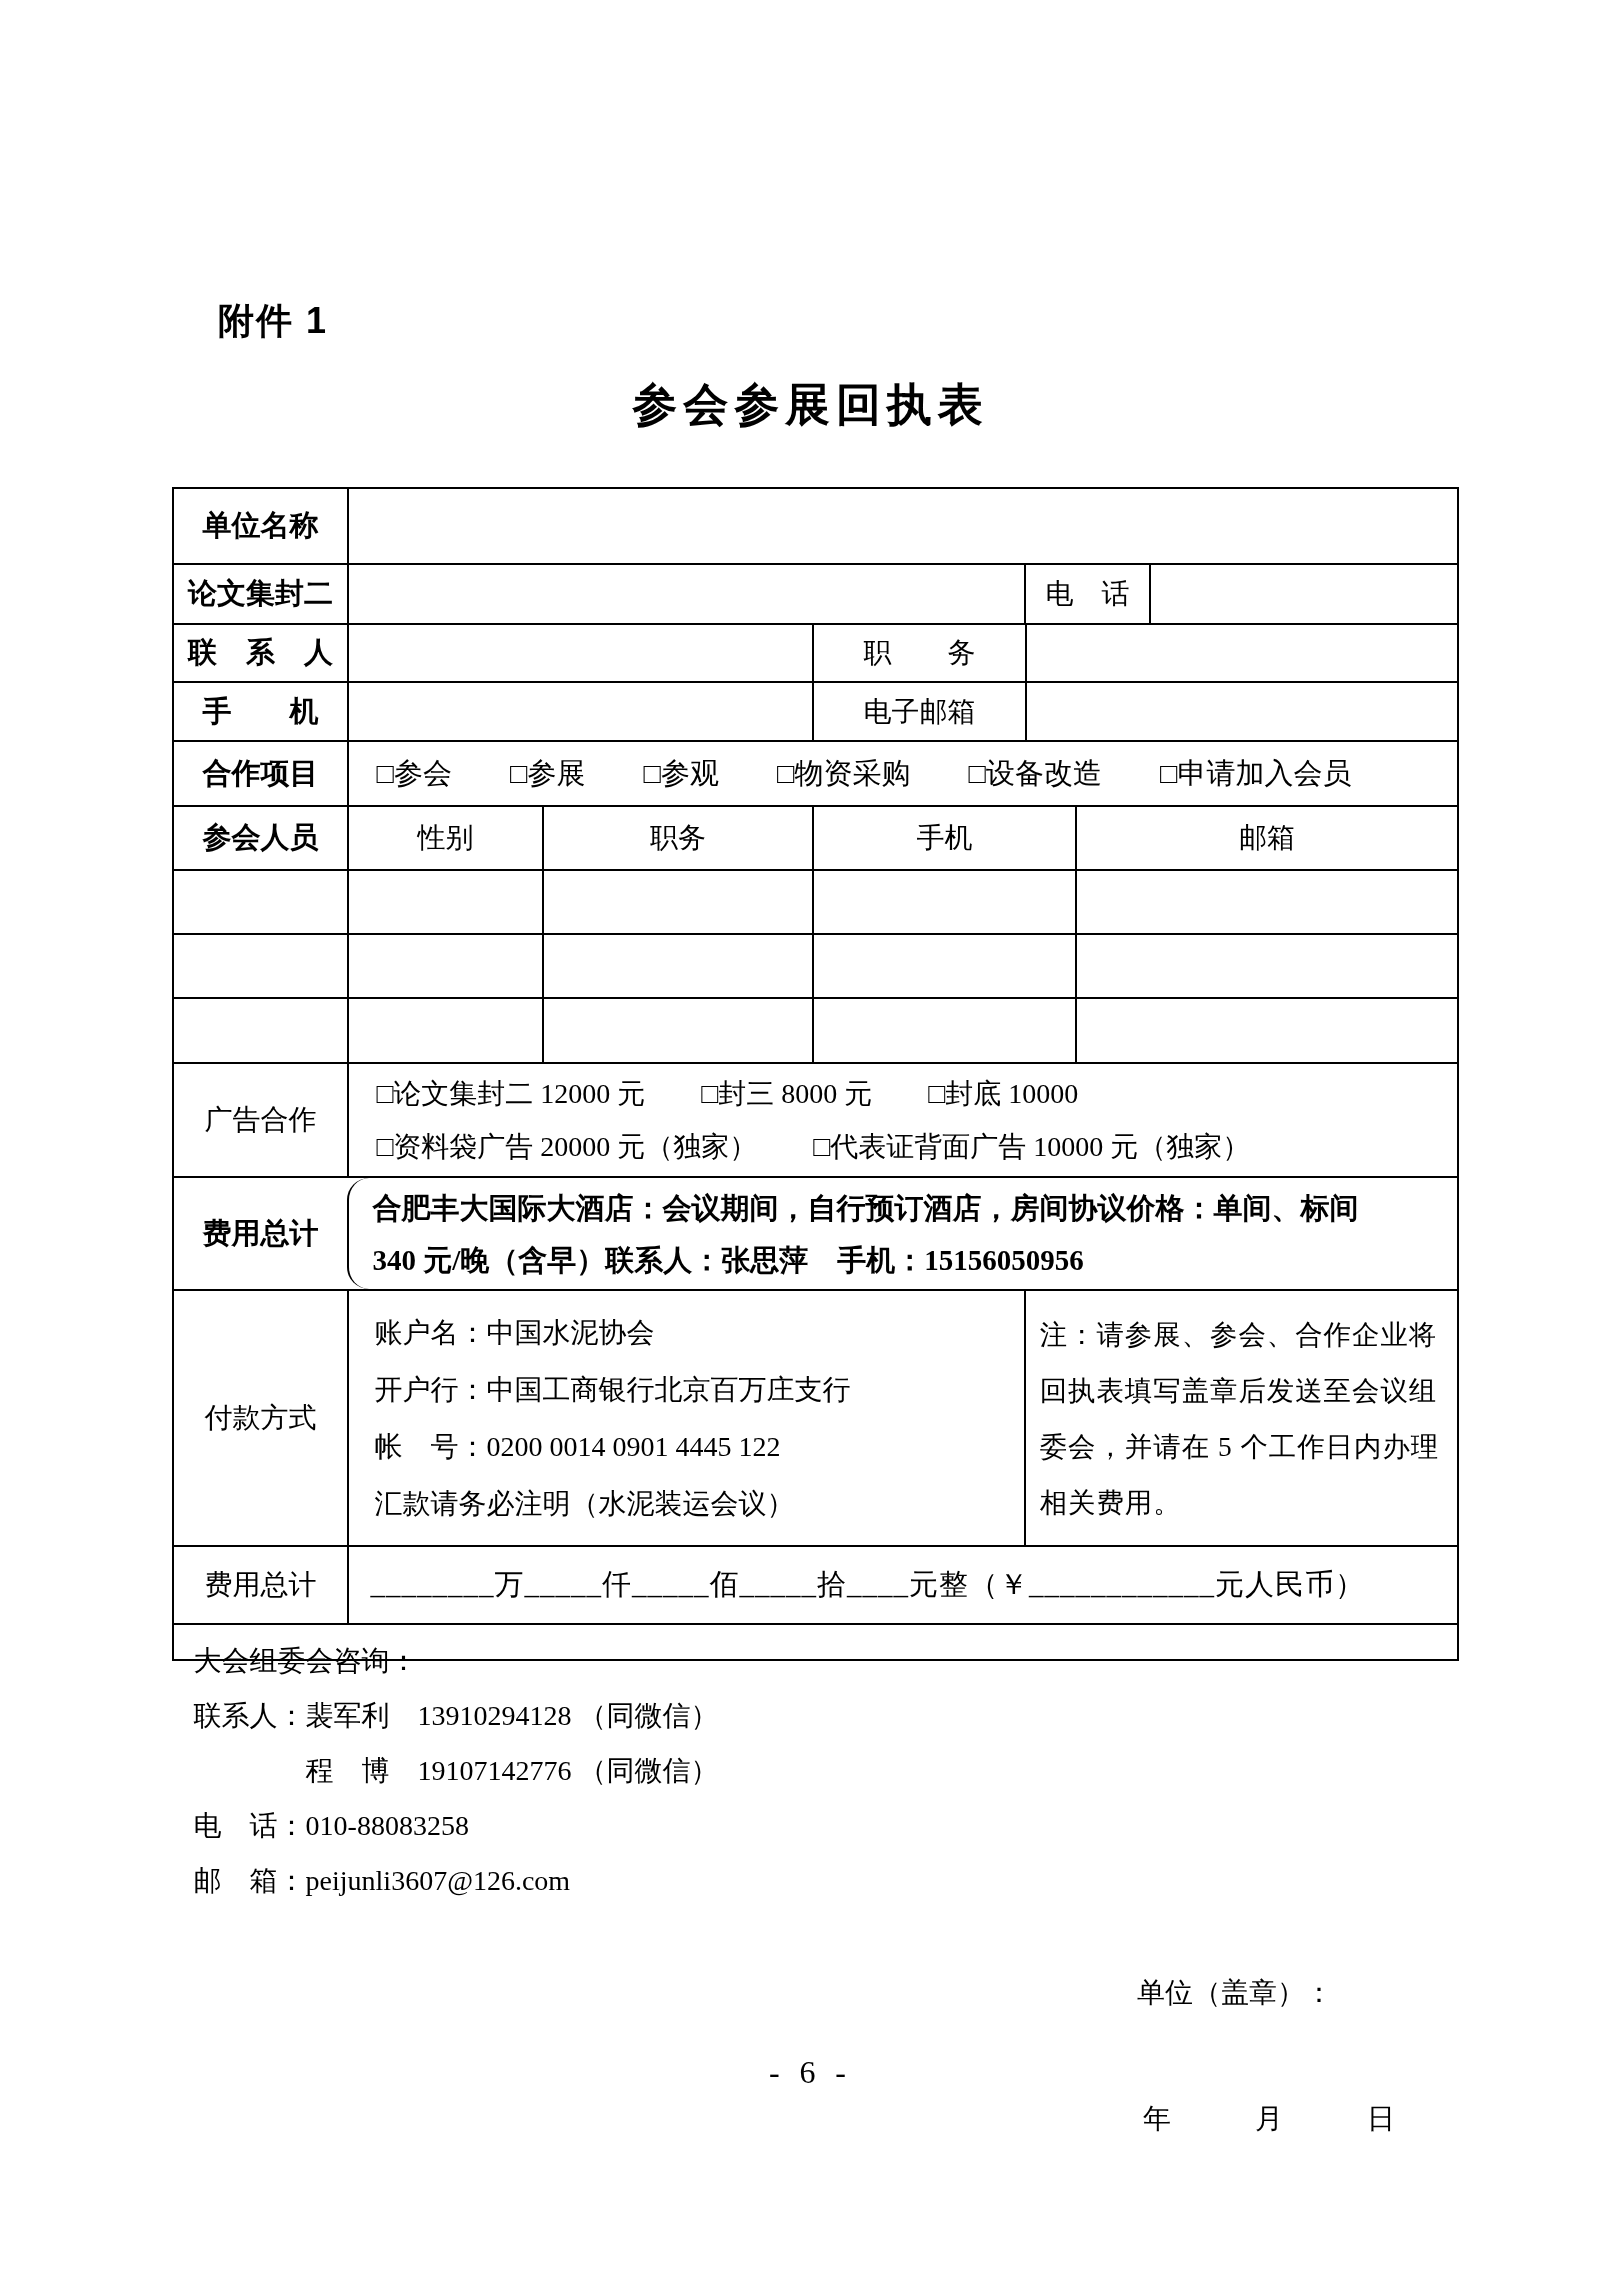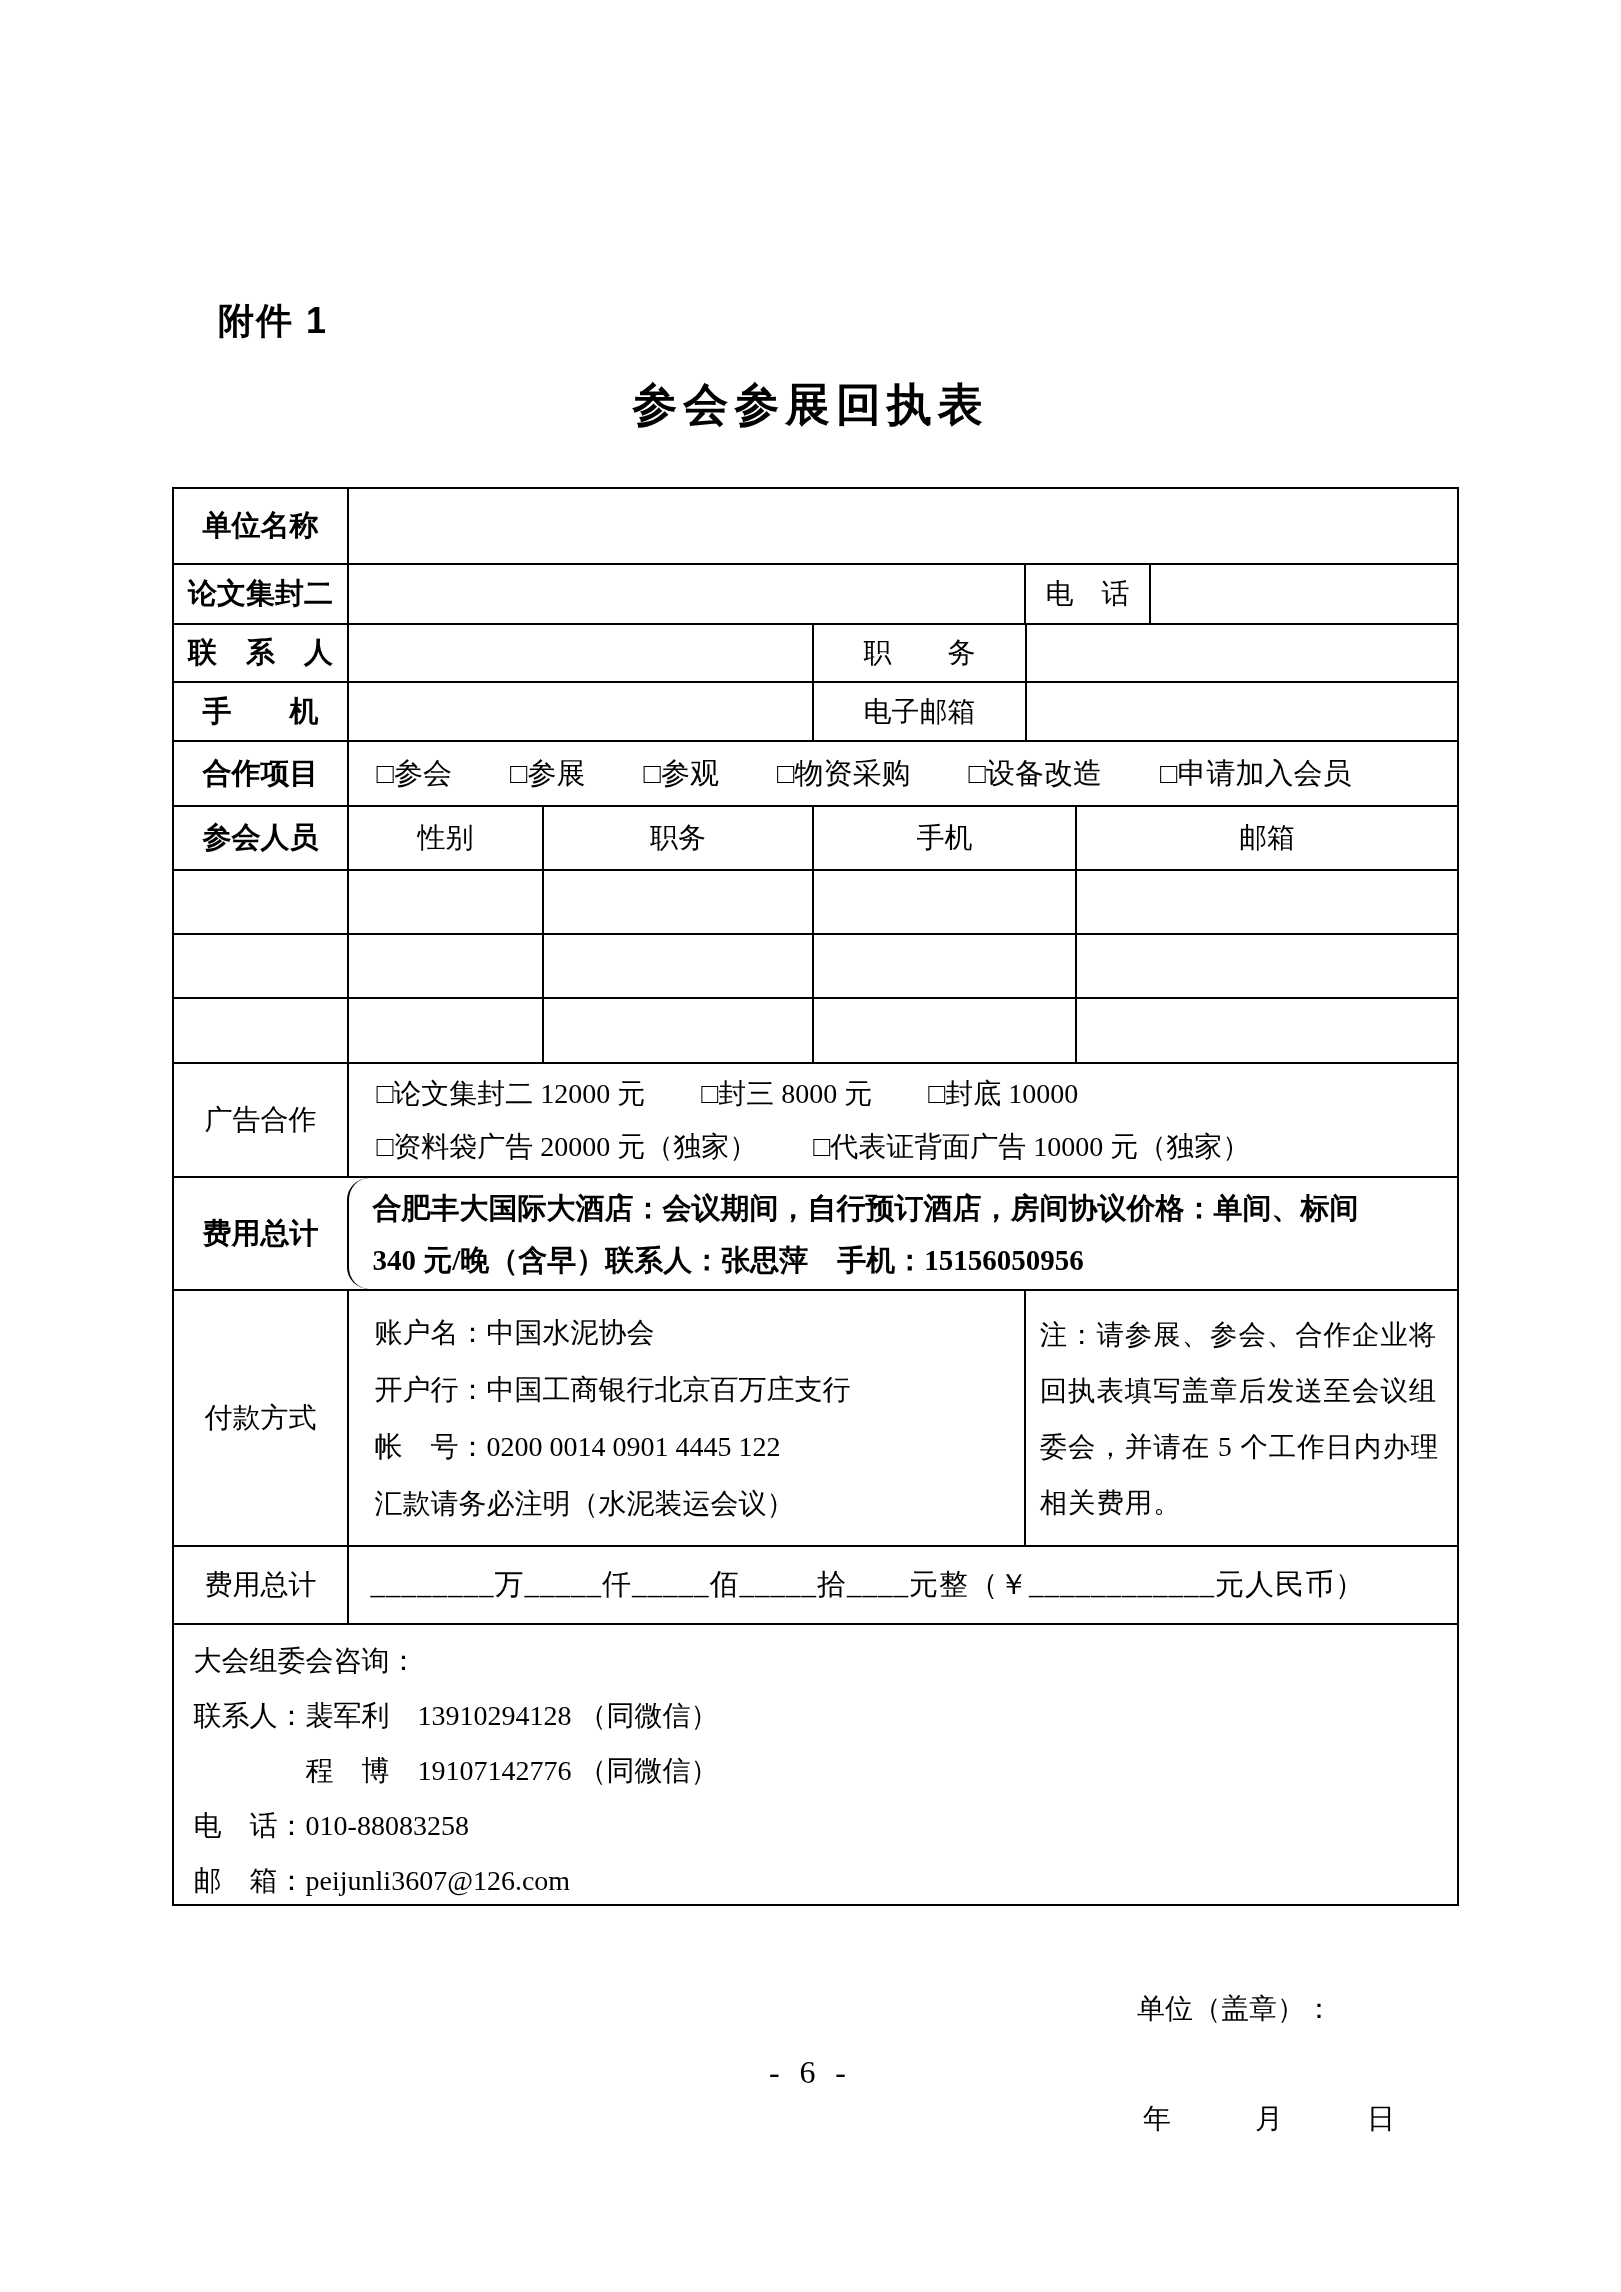--- a/index.html
+++ b/index.html
@@ -16,21 +16,21 @@
   .attachment{
     position:absolute;left:218px;top:297px;
     font-size:36px;letter-spacing:2px;
   }
   .title{
     position:absolute;left:0;top:375px;width:100%;
     text-align:center;font-size:45px;font-weight:700;letter-spacing:5.9px;
   }
   .form-table{
     position:absolute;left:172px;top:487px;
-    width:1287px;height:1419px;
+    width:1287px;height:1174px;
     box-sizing:border-box;
     border:2.9px solid #000;border-left-width:2px;border-right-width:2px;
     display:flex;flex-direction:column;
   }
   .trow{display:flex;box-sizing:border-box;border-top:2.9px solid #000;flex:0 0 auto;}
   .trow.first{border-top:none;}
   .cell{box-sizing:border-box;border-left:2px solid #000;position:relative;min-width:0;}
   .cell.first{border-left:none;}
   .grow{flex:1 1 auto;}
   .w177{flex:0 0 173px;}
@@ -48,21 +48,21 @@
   .vstack{display:flex;flex-direction:column;justify-content:center;}
   .line{white-space:pre;font-size:28px;}
   .options-cell{display:flex;align-items:center;padding-left:27.4px;font-size:29px;white-space:pre;}
   .ad-content{padding-left:27.4px;line-height:53px;}
   .hotel-content{padding:0 19.6px 0 23.5px;line-height:52px;font-weight:700;font-size:29px;border-radius:22px;}
   .hotel-content .line{font-size:29px;font-weight:700;}
   .pay-content{padding-left:25.5px;line-height:57px;}
   .pay-note{padding:15.7px 15.7px 0 13.7px;font-size:27.4px;line-height:56px;letter-spacing:1px;}
   .total-cell{display:flex;align-items:center;padding-left:21.6px;font-size:29px;white-space:pre;letter-spacing:1px;}
   .committee{padding:7.8px 0 0 19.6px;line-height:55px;}
-  .stamp-line{position:absolute;left:110px;top:82px;font-size:28px;white-space:pre;}
+  .stamp-line{position:absolute;left:110px;top:66px;font-size:28px;white-space:pre;}
   .date-line{position:absolute;left:116px;top:192px;font-size:28px;white-space:pre;}
   .page-number{
     position:absolute;left:0;top:2054px;width:100%;
     text-align:center;font-size:32px;letter-spacing:5.9px;
   }
 </style>
 </head>
 <body>
 
 <div class="page">

